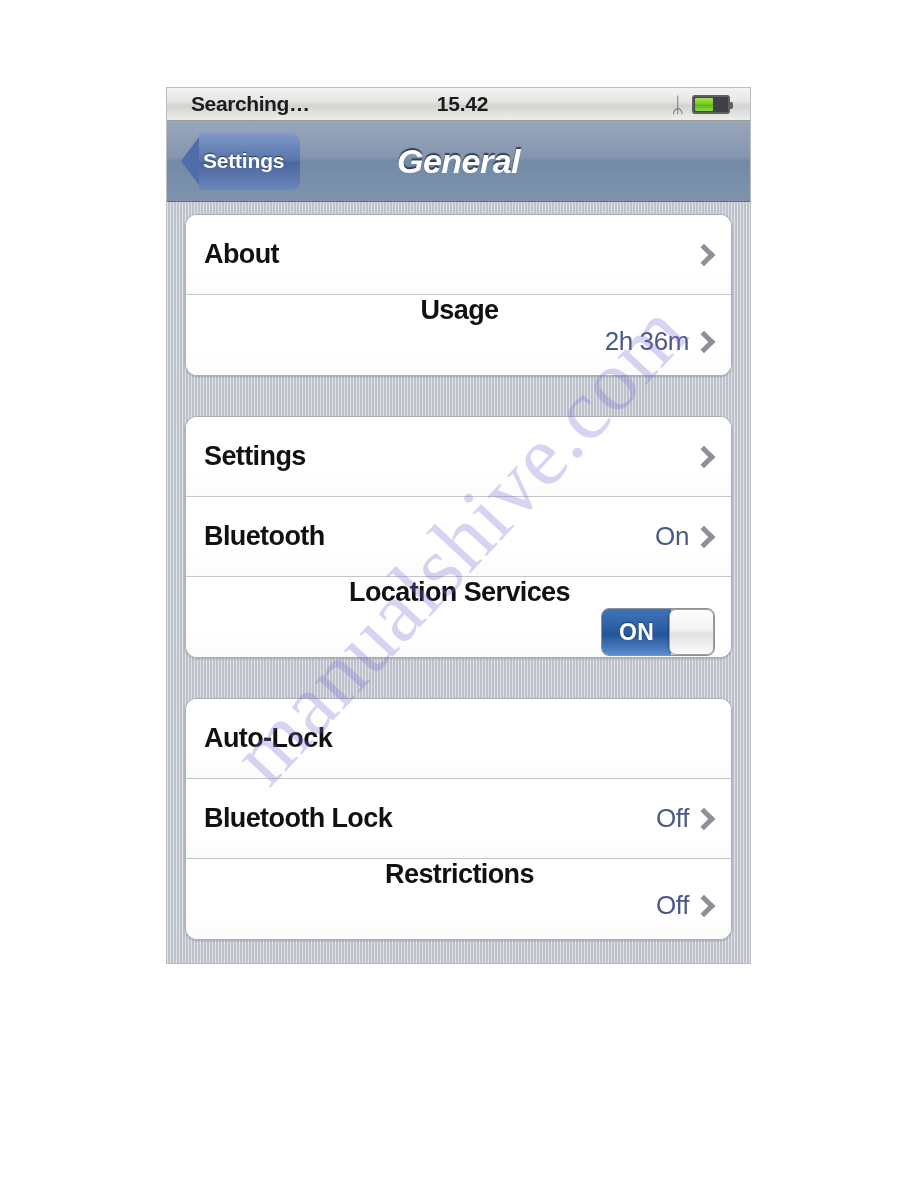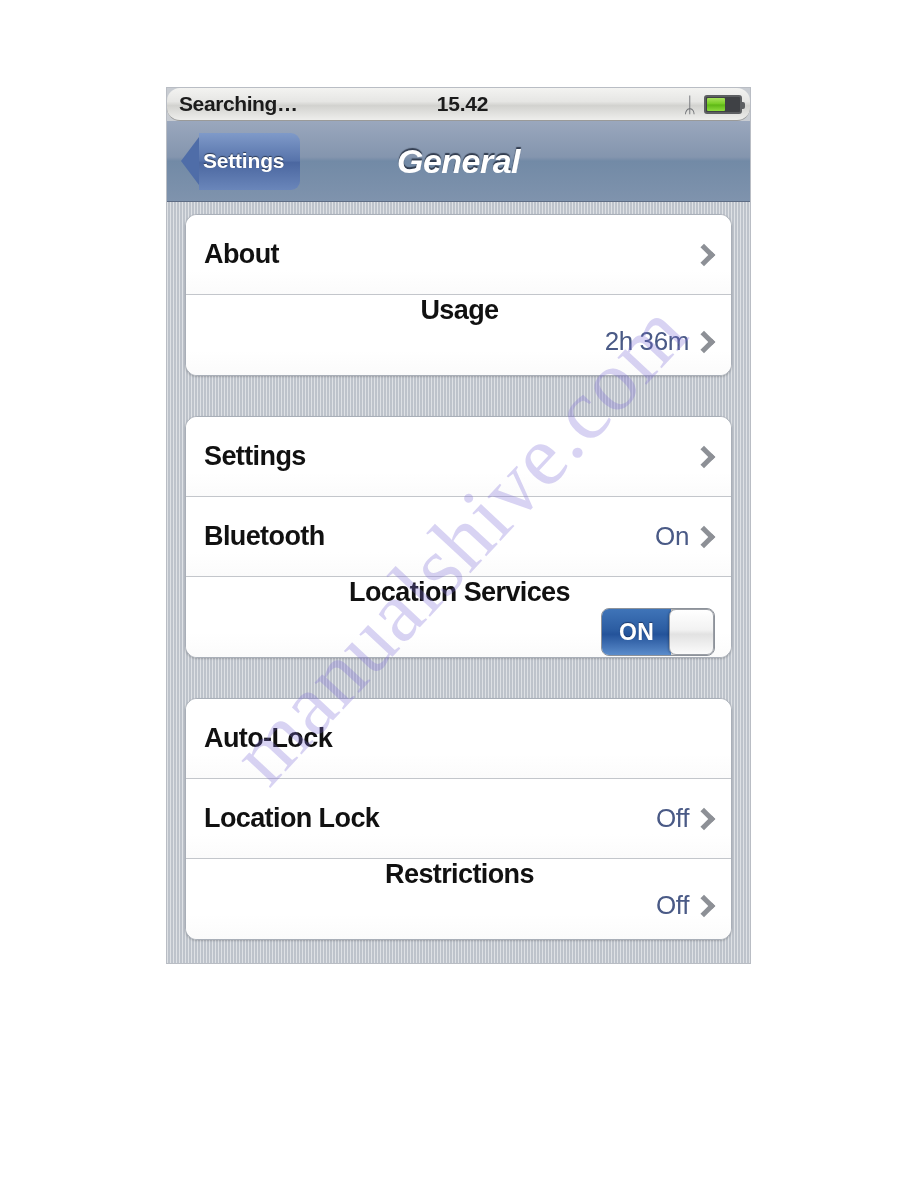--- a/index.html
+++ b/index.html
@@ -28,23 +28,22 @@
   }
 
   
   #status-bar {
     position: relative;
     height: 33px;
     background: linear-gradient(to bottom, #f3f3f1 0%, #e6e6e4 42%, #d2d2cf 55%, #eeeeec 100%);
     border-bottom: 1px solid #9a9a98;
     display: flex;
     align-items: center;
-    padding: 0 8px;
-    box-sizing: border-box;
-    border-radius: 13px;
+    padding: 0 20px;
+    box-sizing: border-box;
   }
   #status-carrier {
     font-size: 21px;
     font-weight: bold;
     color: #1b1b1b;
     letter-spacing: -0.4px;
     margin-left: 4px;
     white-space: nowrap;
   }
   #status-time {
@@ -361,21 +360,21 @@
           </span>
         </span>
       </div>
     </div>
 
     <div class="group">
       <div class="row">
         <span class="row-label">Auto-Lock</span>
       </div>
       <div class="row">
-        <span class="row-label">Location Lock</span>
+        <span class="row-label">Bluetooth Lock</span>
         <span class="row-right">
           <span class="row-value">Off</span>
           <span class="chevron"></span>
         </span>
       </div>
       <div class="row">
         <span class="row-label">Restrictions</span>
         <span class="row-right">
           <span class="row-value">Off</span>
           <span class="chevron"></span>

